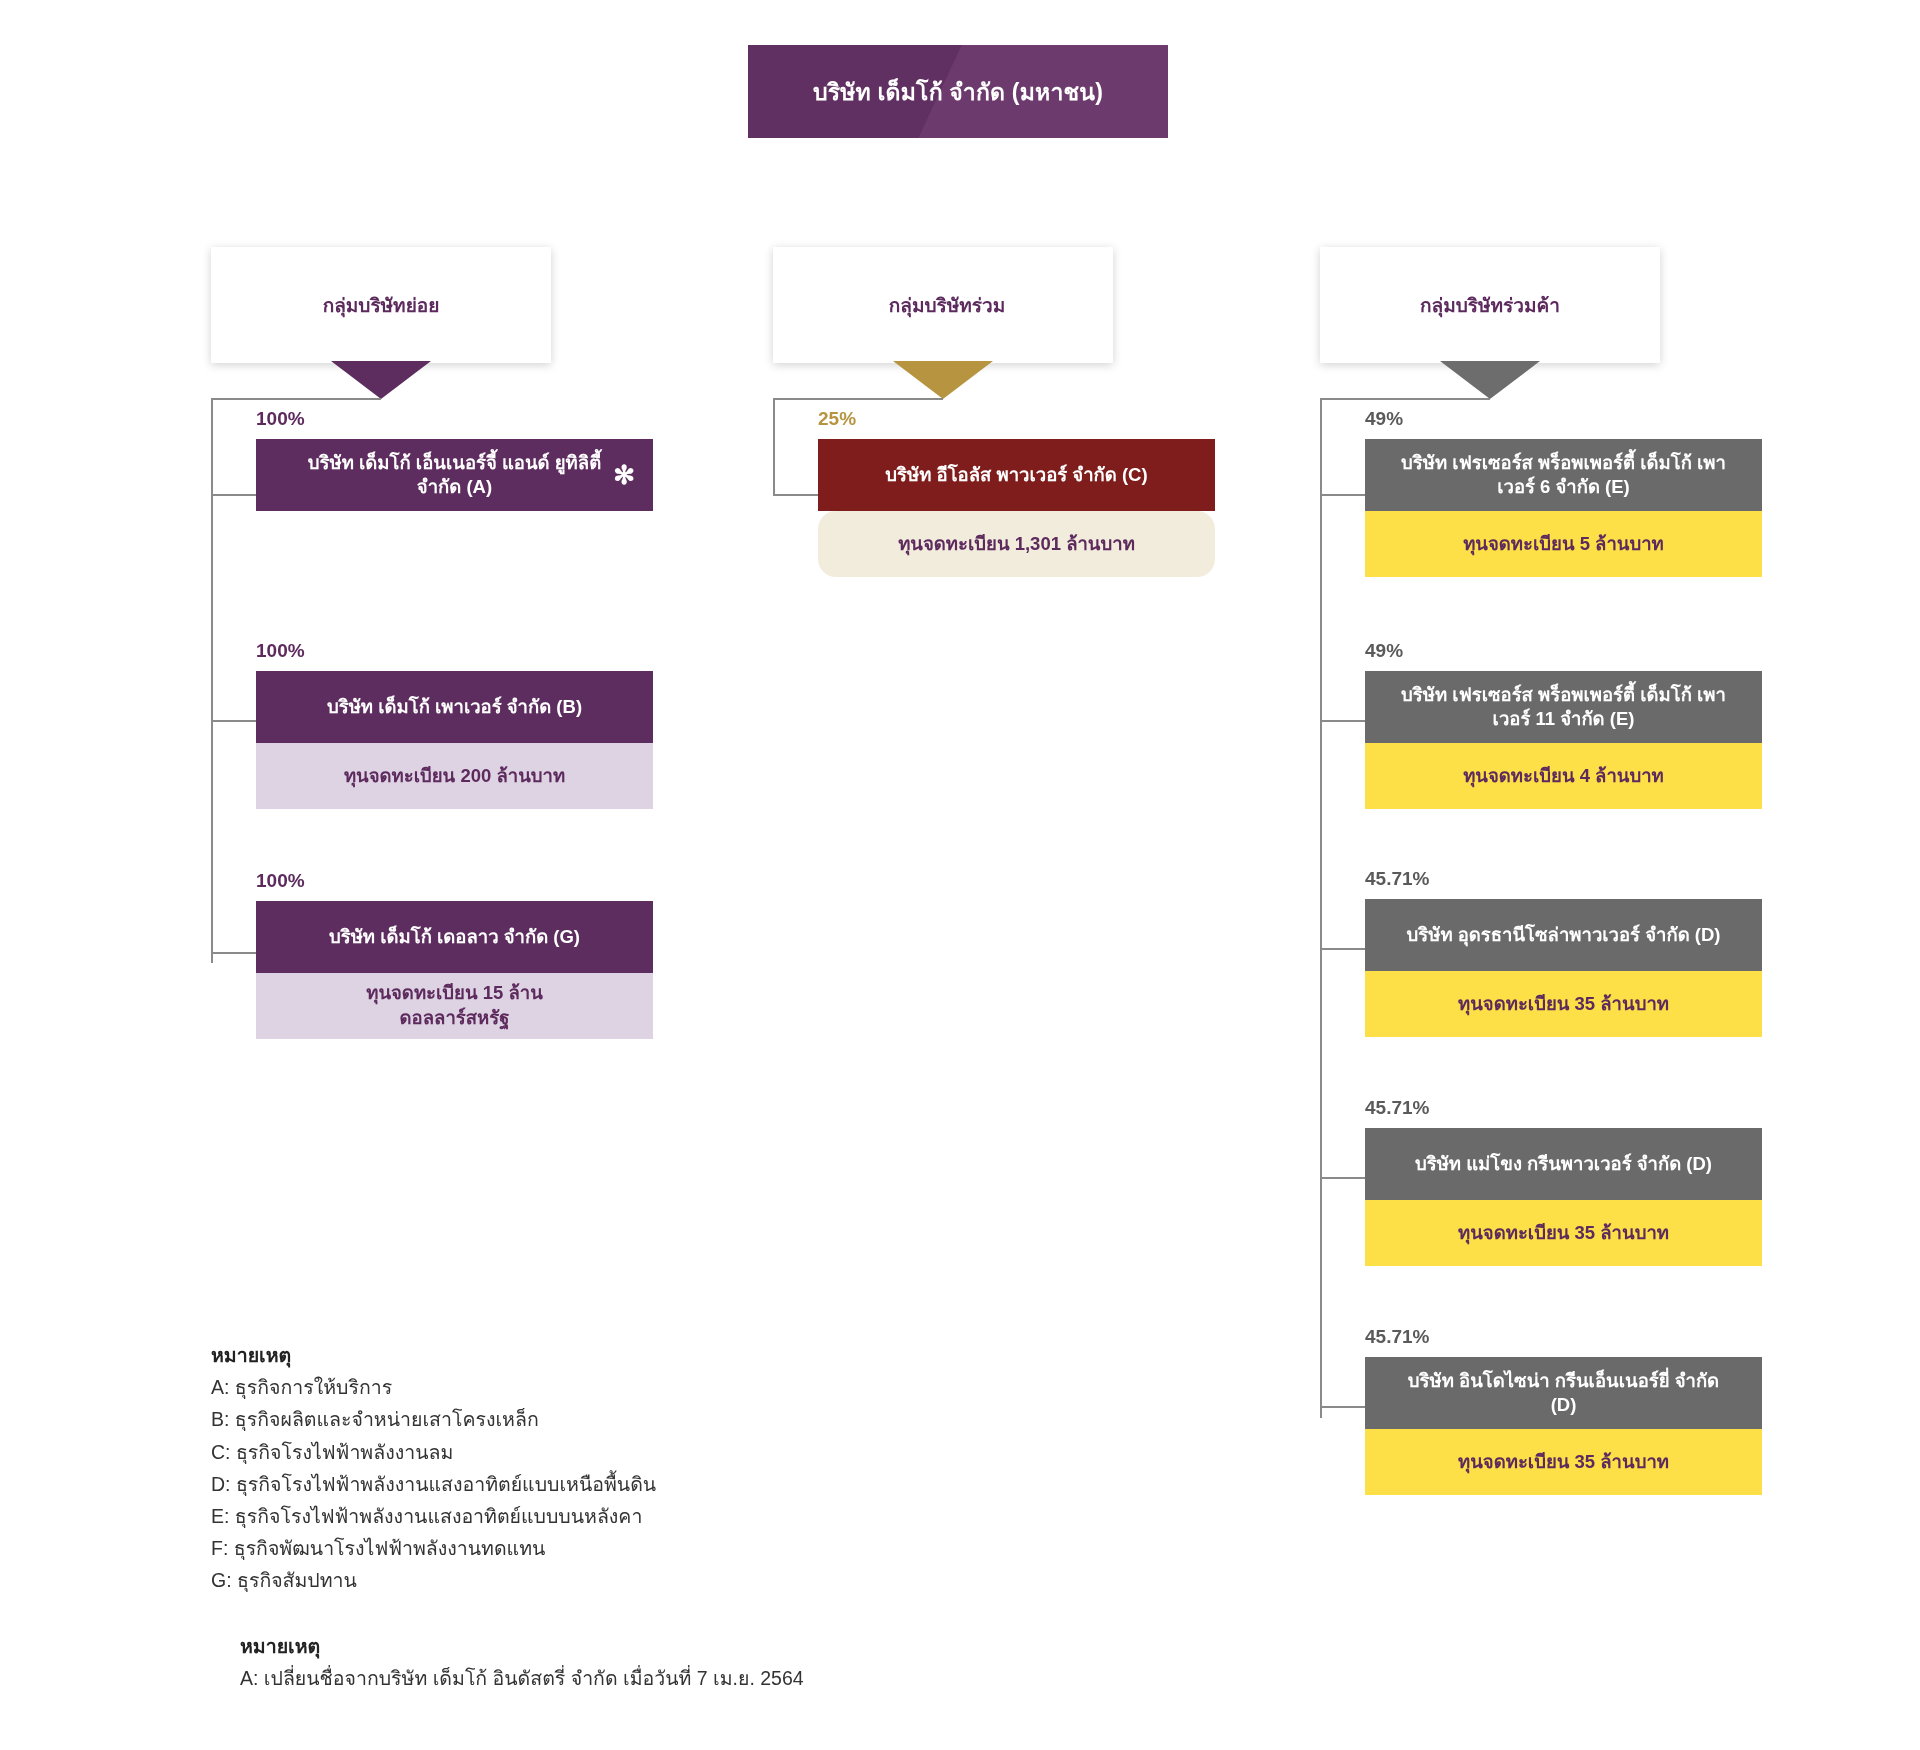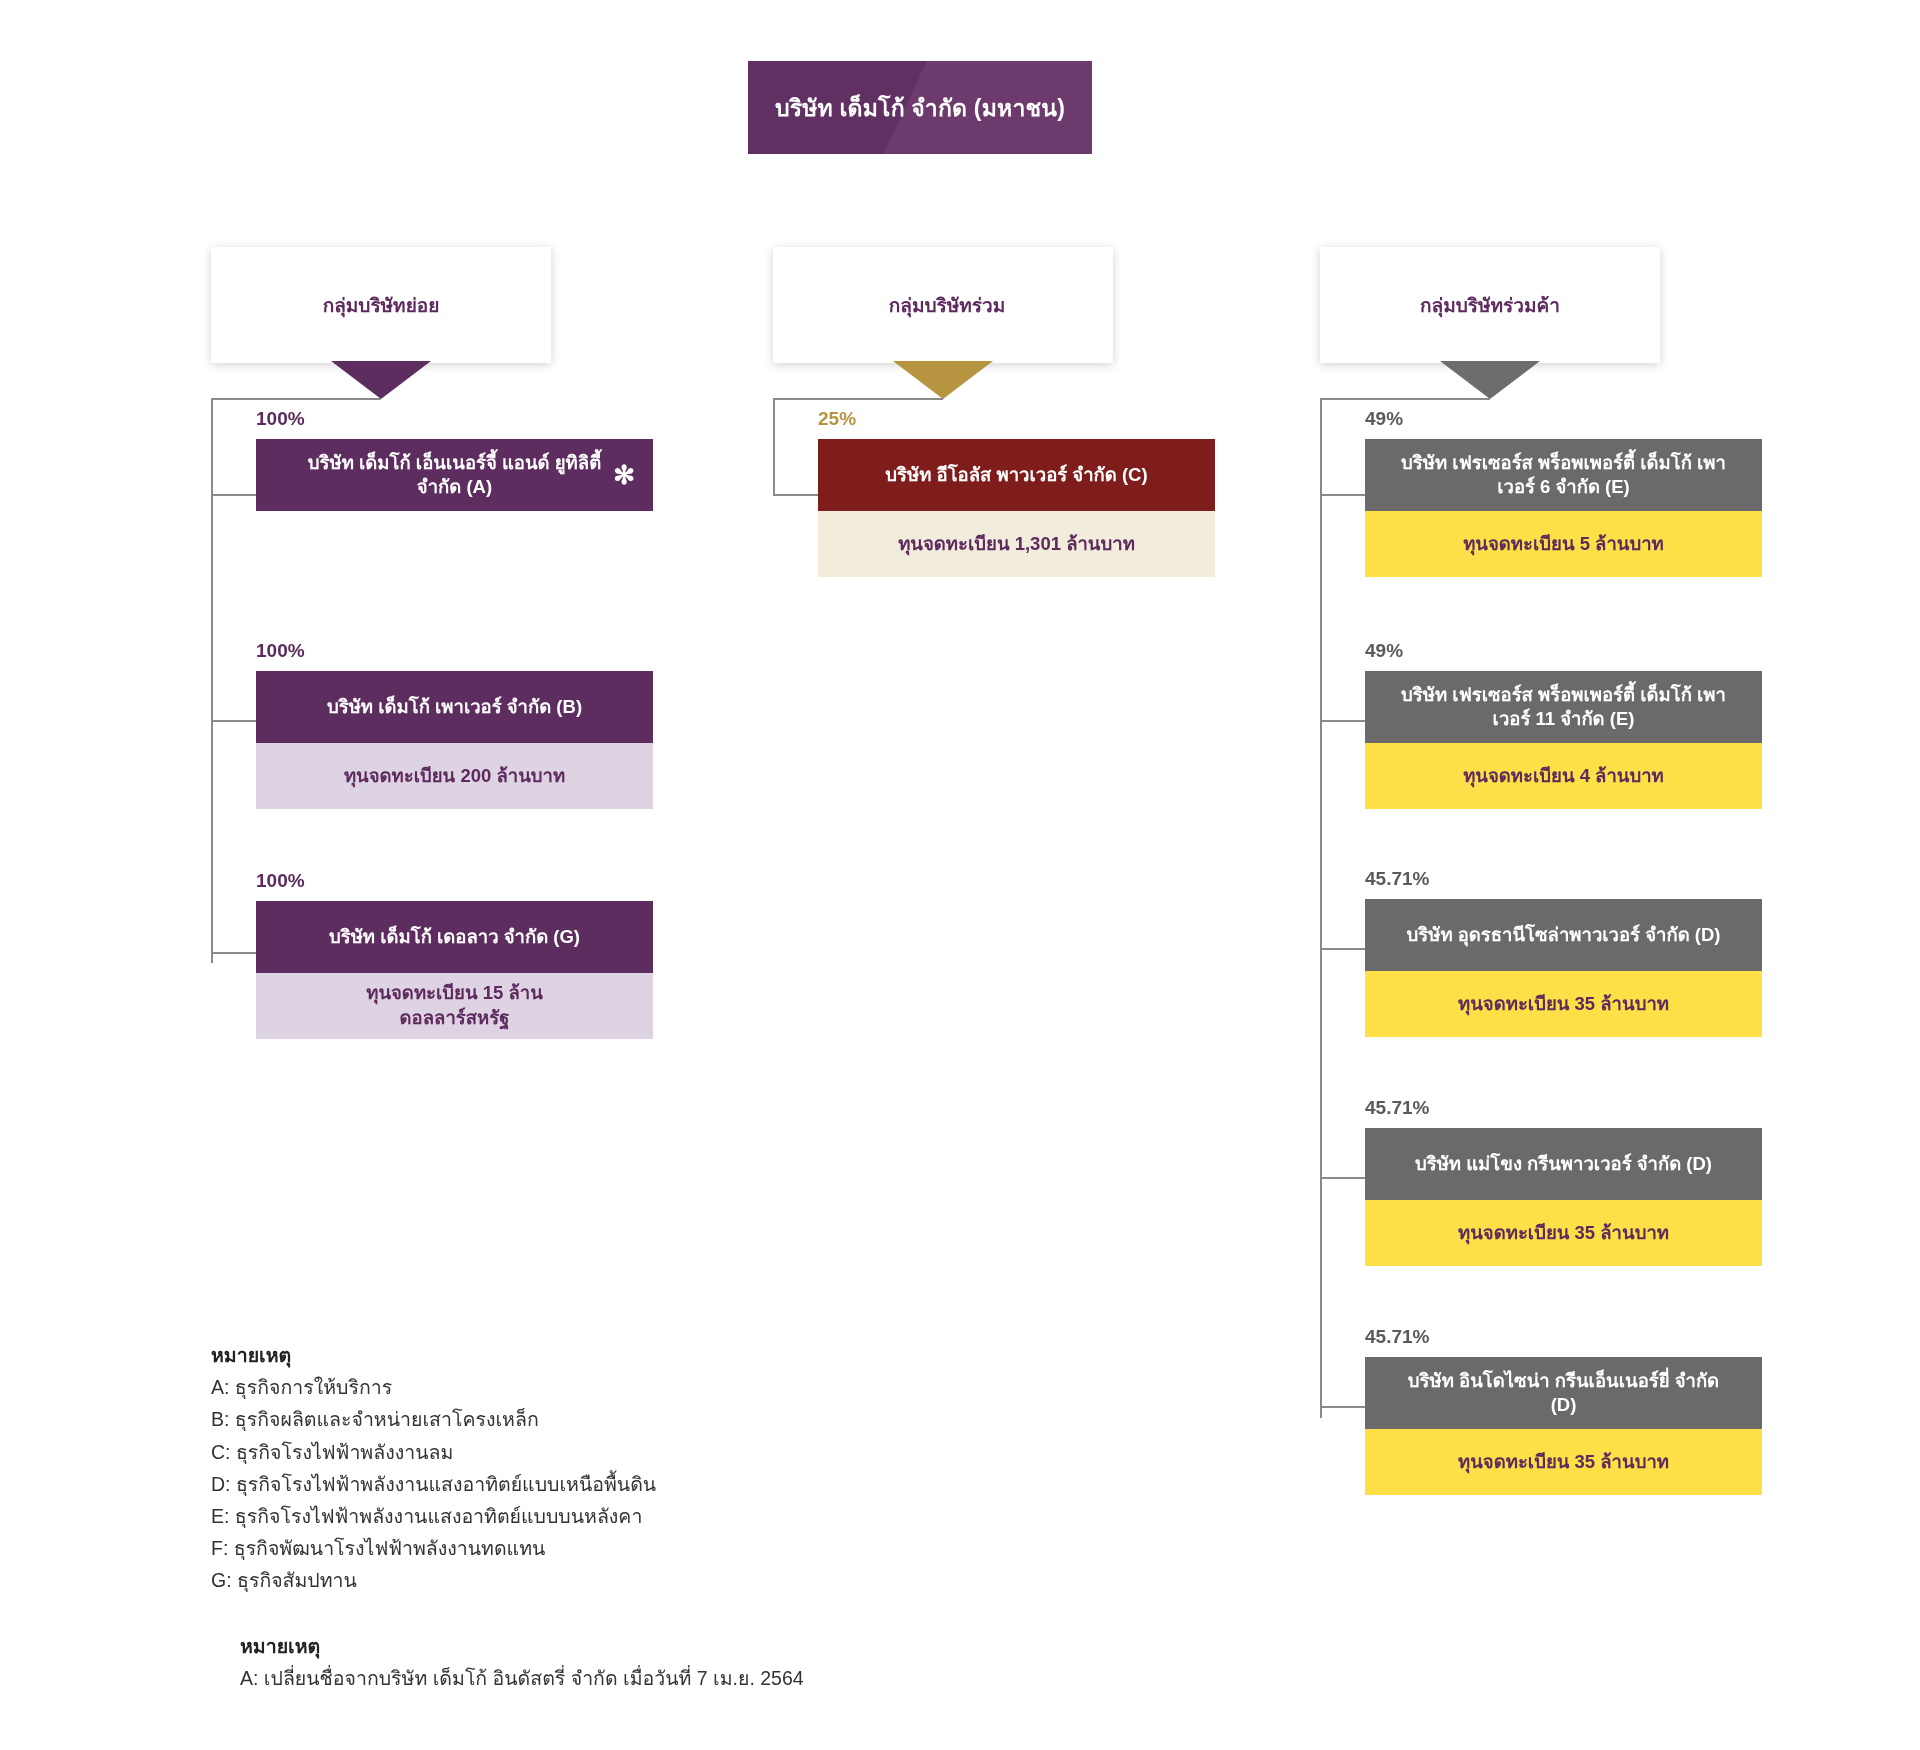--- a/index.html
+++ b/index.html
@@ -14,31 +14,30 @@
     width: 1920px;
     height: 1750px;
     overflow: hidden;
   }
 
   
   .root-box {
     position: absolute;
     left: 748px;
     top: 45px;
-    width: 344px;
+    width: 420px;
     height: 93px;
     background: linear-gradient(115deg, #613062 0%, #613062 46%, #6d3a6e 46.3%, #6d3a6e 100%);
     display: flex;
     align-items: center;
     justify-content: center;
     color: #ffffff;
     font-size: 23px;
     font-weight: bold;
     letter-spacing: .2px;
-    margin-top: 16px;
   }
 
   
   .col-header {
     position: absolute;
     width: 340px;
     height: 116px;
     background: #ffffff;
     box-shadow: 0 2px 9px rgba(0,0,0,.18);
     display: flex;
@@ -117,21 +116,21 @@
     font-size: 26px;
     line-height: 1;
   }
 
   .theme-purple .pct   { color: #5d2a5e; }
   .theme-purple .title { background: #5e2d5f; }
   .theme-purple .cap   { background: #ded3e3; }
 
   .theme-gold .pct   { color: #b79540; }
   .theme-gold .title { background: #7f1d1d; }
-  .theme-gold .cap   { background: #f2ecdc; }
+  .theme-gold .cap   { background: #f2ecdc; border-radius: 18px; }
 
   .theme-gray .pct   { color: #5a5a5a; }
   .theme-gray .title { background: #6a6a6a; }
   .theme-gray .cap   { background: #fde047; }
 
   
   .notes {
     position: absolute;
     left: 211px;
     top: 1339px;

